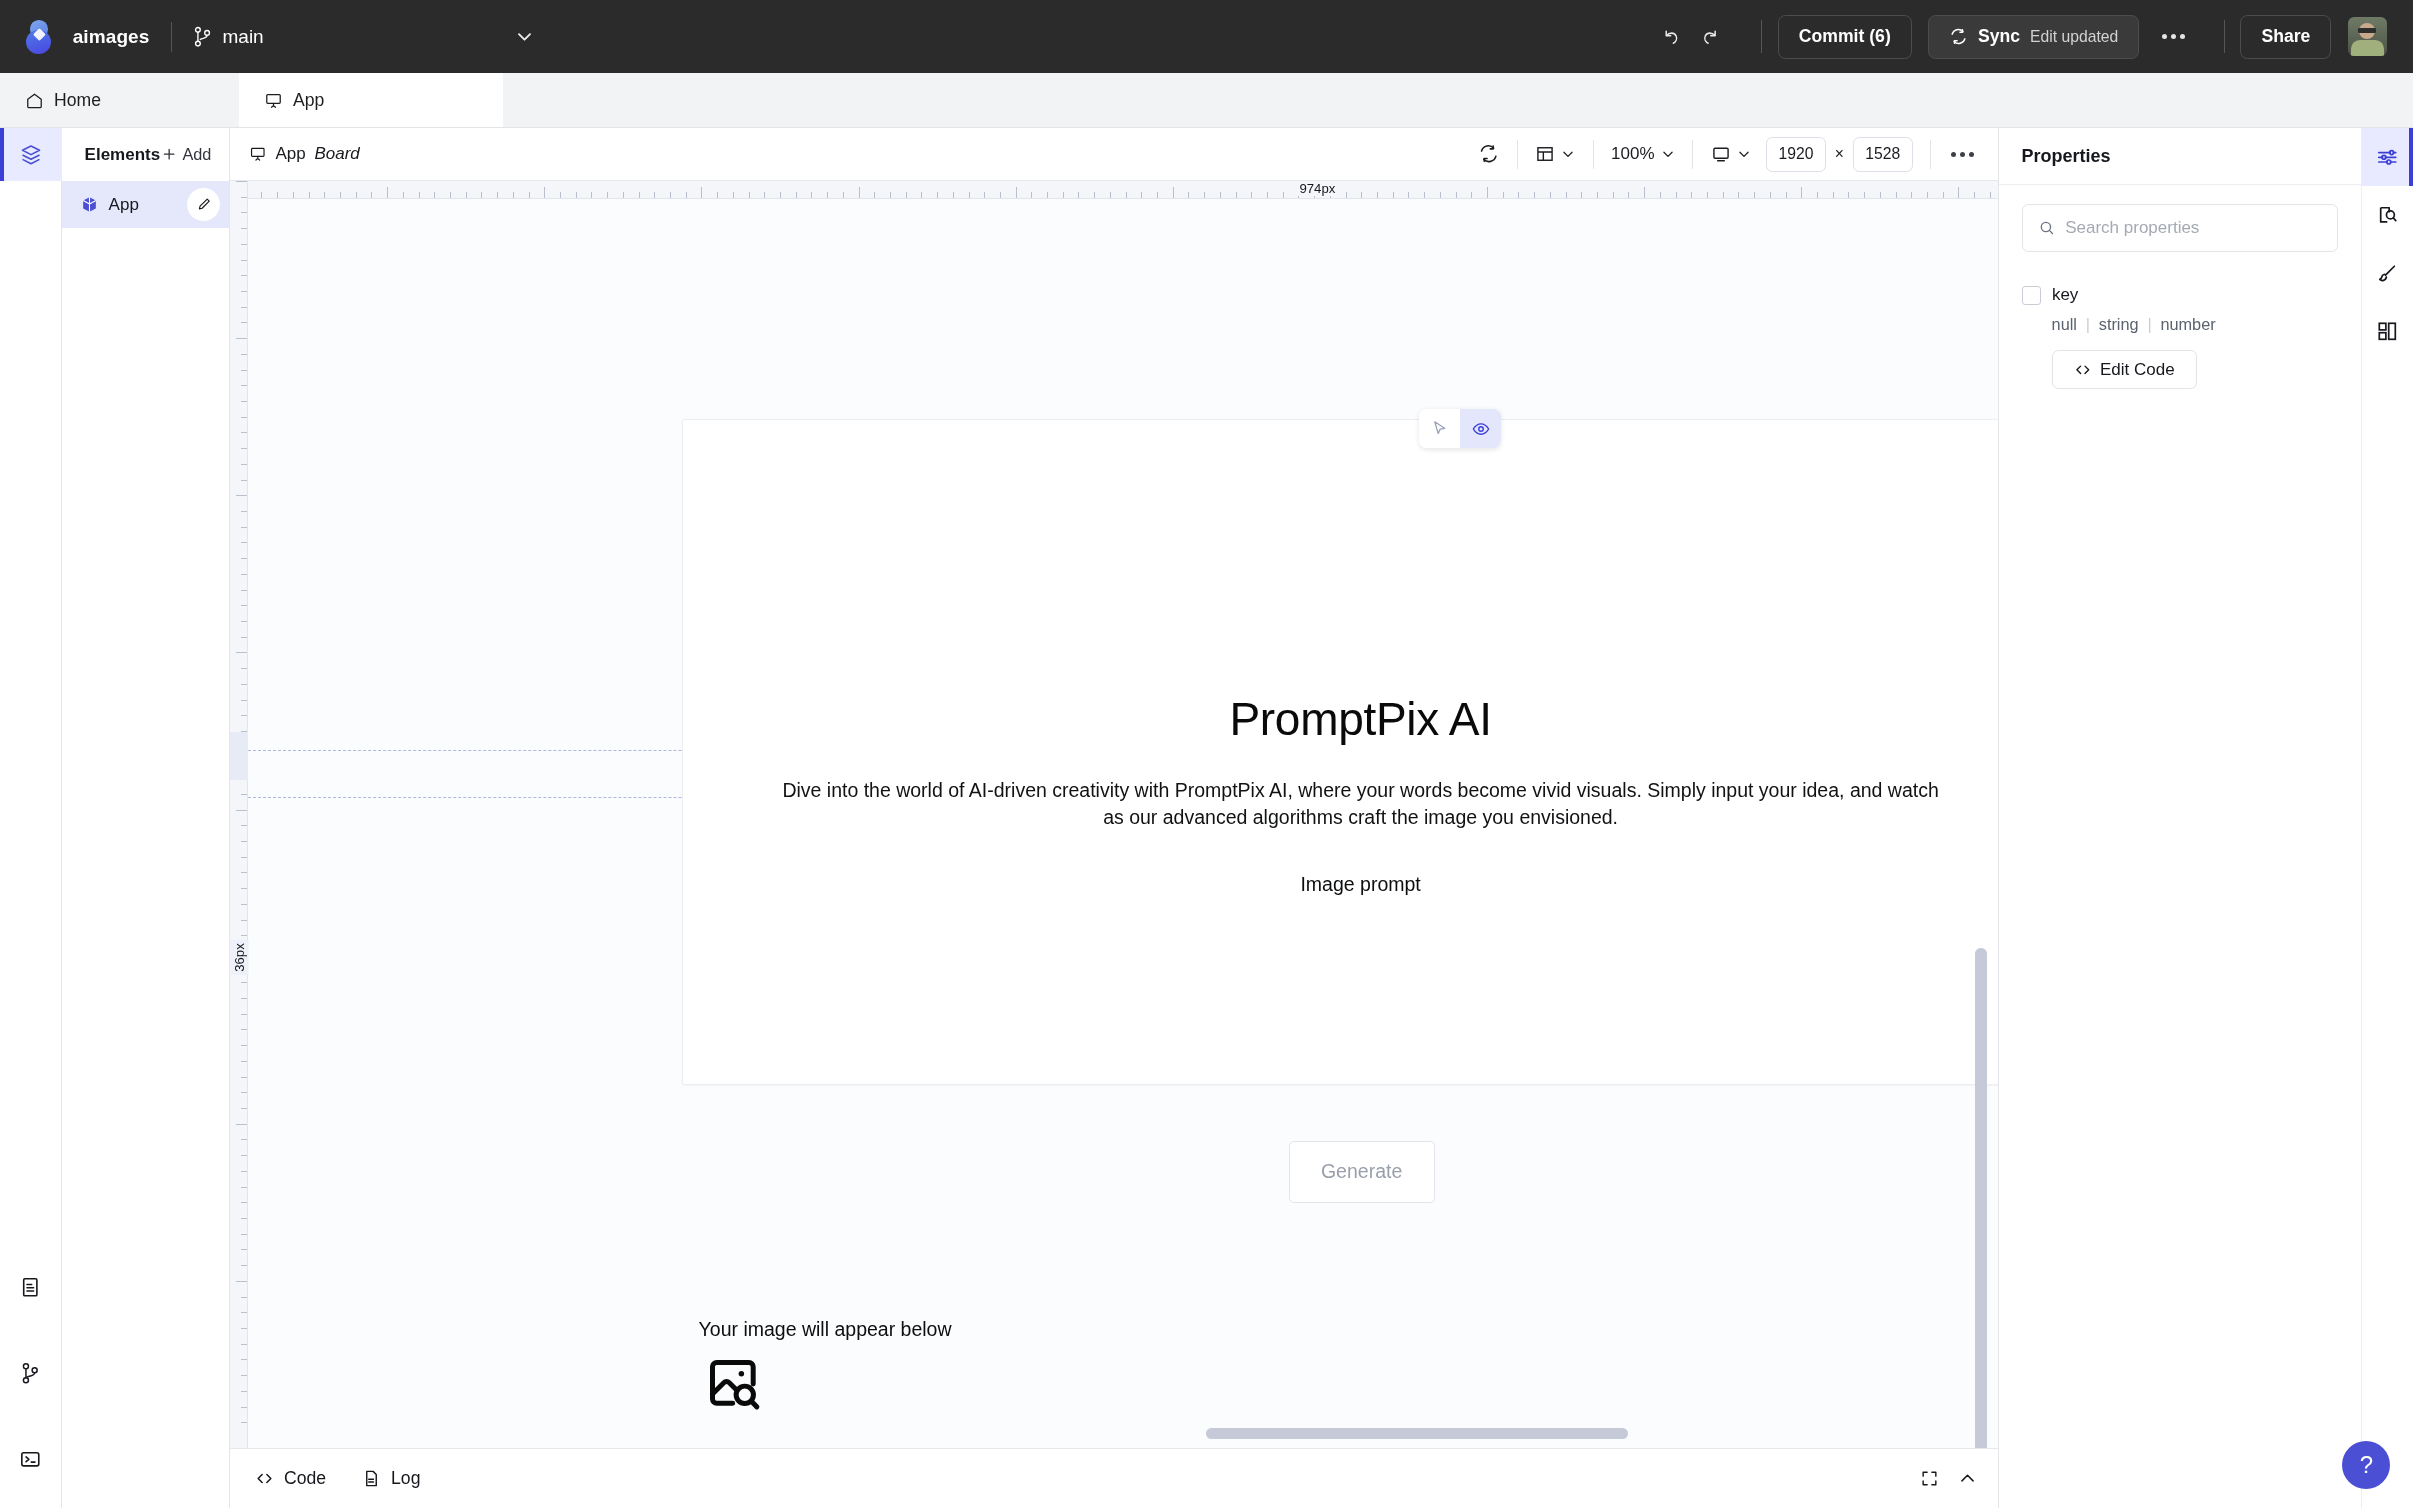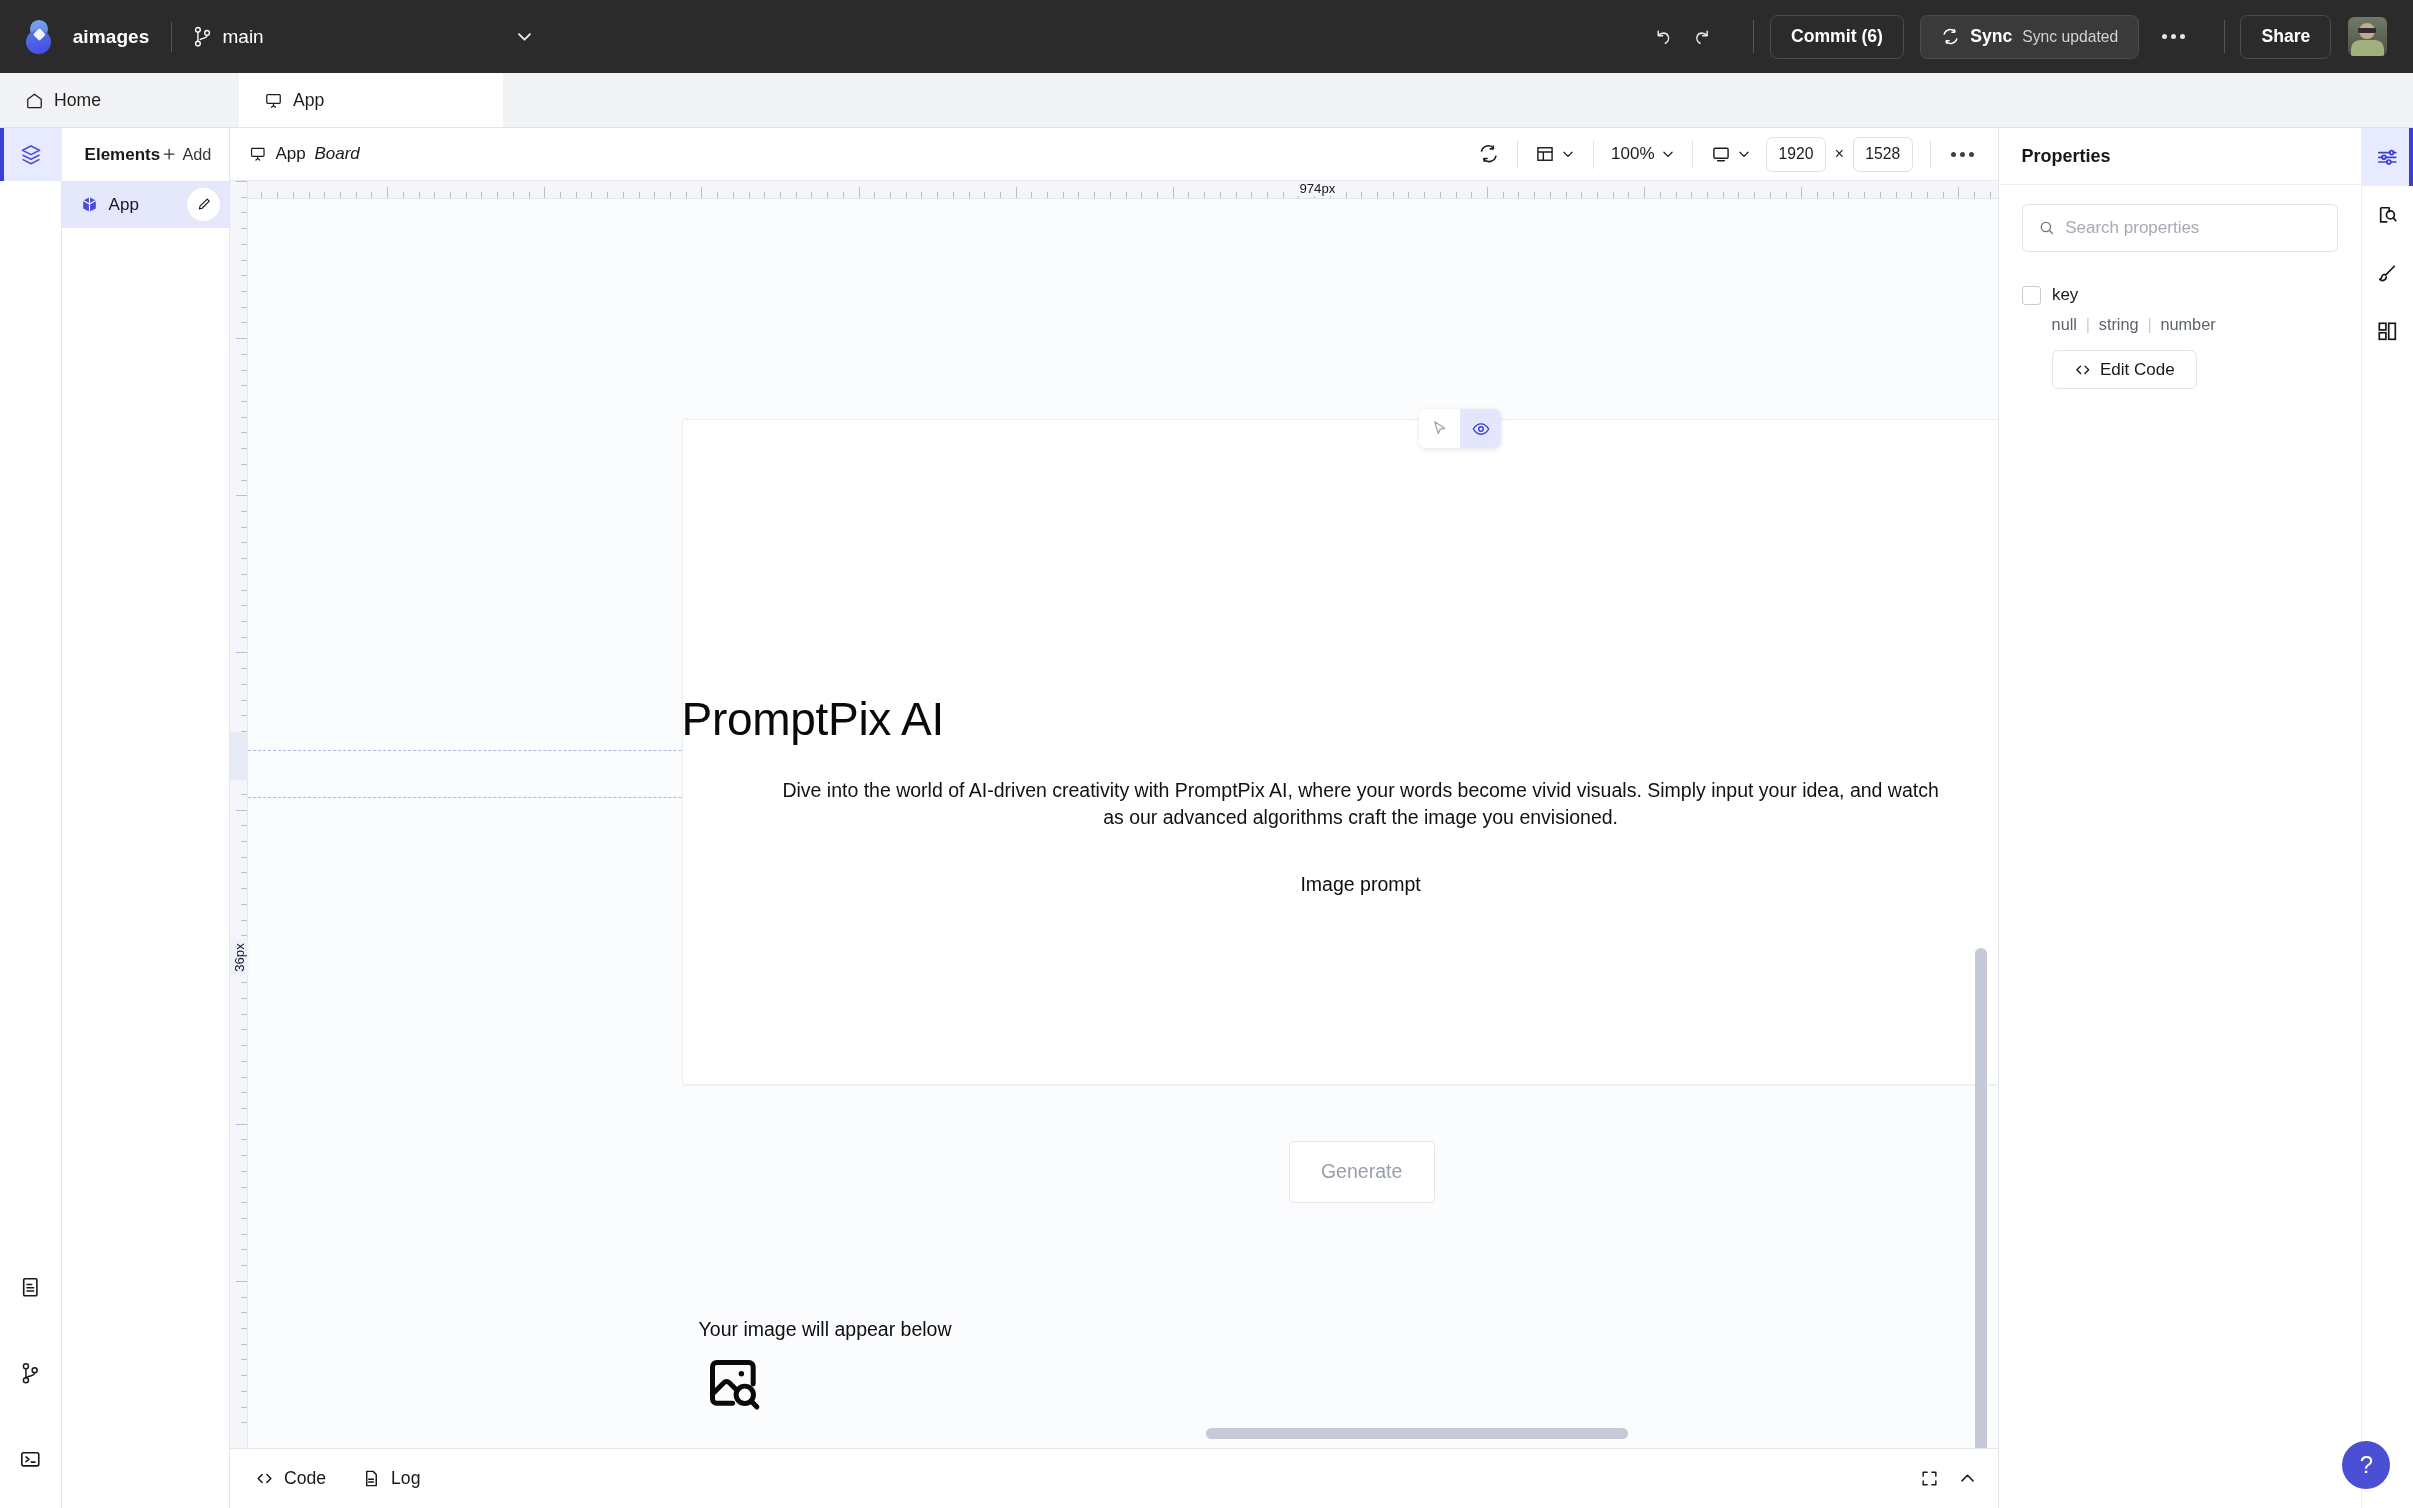--- a/index.html
+++ b/index.html
@@ -156,21 +156,21 @@
 
   
   .frame {
     position: absolute; background: #ffffff;
   }
   .hero-card {
     position: absolute; background: #fff; border: 0.6px solid #eceef1;
     border-radius: 2.5px; box-shadow: 0 0.6px 1.9px rgba(0,0,0,.04);
   }
   .app-h1 {
-    position: absolute; width: 100%; text-align: left; font-size: 46px;
+    position: absolute; width: 100%; text-align: center; font-size: 46px;
     font-weight: 400; color: #0a0a0a; letter-spacing: -0.3px;
   }
   .app-desc {
     position: absolute; text-align: center; font-size: 19.5px; color: #111214;
     line-height: 1.42;
   }
   .app-label { position: absolute; width: 100%; text-align: center; font-size: 19.5px; color: #0d0e10; }
   .app-textarea {
     position: absolute; border: 0.6px solid #e3e5e9; border-radius: 5px; background: #fff;
     font-size: 19.5px; color: #9aa0ab; padding: 16.3px 19px; cursor: text;
@@ -284,21 +284,21 @@
         </div>
       </div>
       <div class="tb-div"></div>
       <div class="btn-dark">Commit (6)</div>
       <div class="btn-sync">
         <svg width="19" height="19" viewBox="0 0 24 24" fill="none">
           <path d="M4 9a8 8 0 0113.6-3.2M20 15a8 8 0 01-13.6 3.2" stroke="#fff" stroke-width="1.9" stroke-linecap="round"></path>
           <path d="M17 3.4v3.2h-3.2M7 20.6v-3.2h3.2" stroke="#fff" stroke-width="1.9" stroke-linecap="round" stroke-linejoin="round"></path>
         </svg>
         <span class="sl">Sync</span>
-        <span class="sm">Sync updated</span>
+        <span class="sm">Edit updated</span>
       </div>
       <div class="dots-btn">
         <span></span>
           <span></span>
           <span></span>
       </div>
       <div class="tb-div"></div>
       <div class="btn-dark">Share</div>
       <div class="avatar">
         <div class="body"></div>

